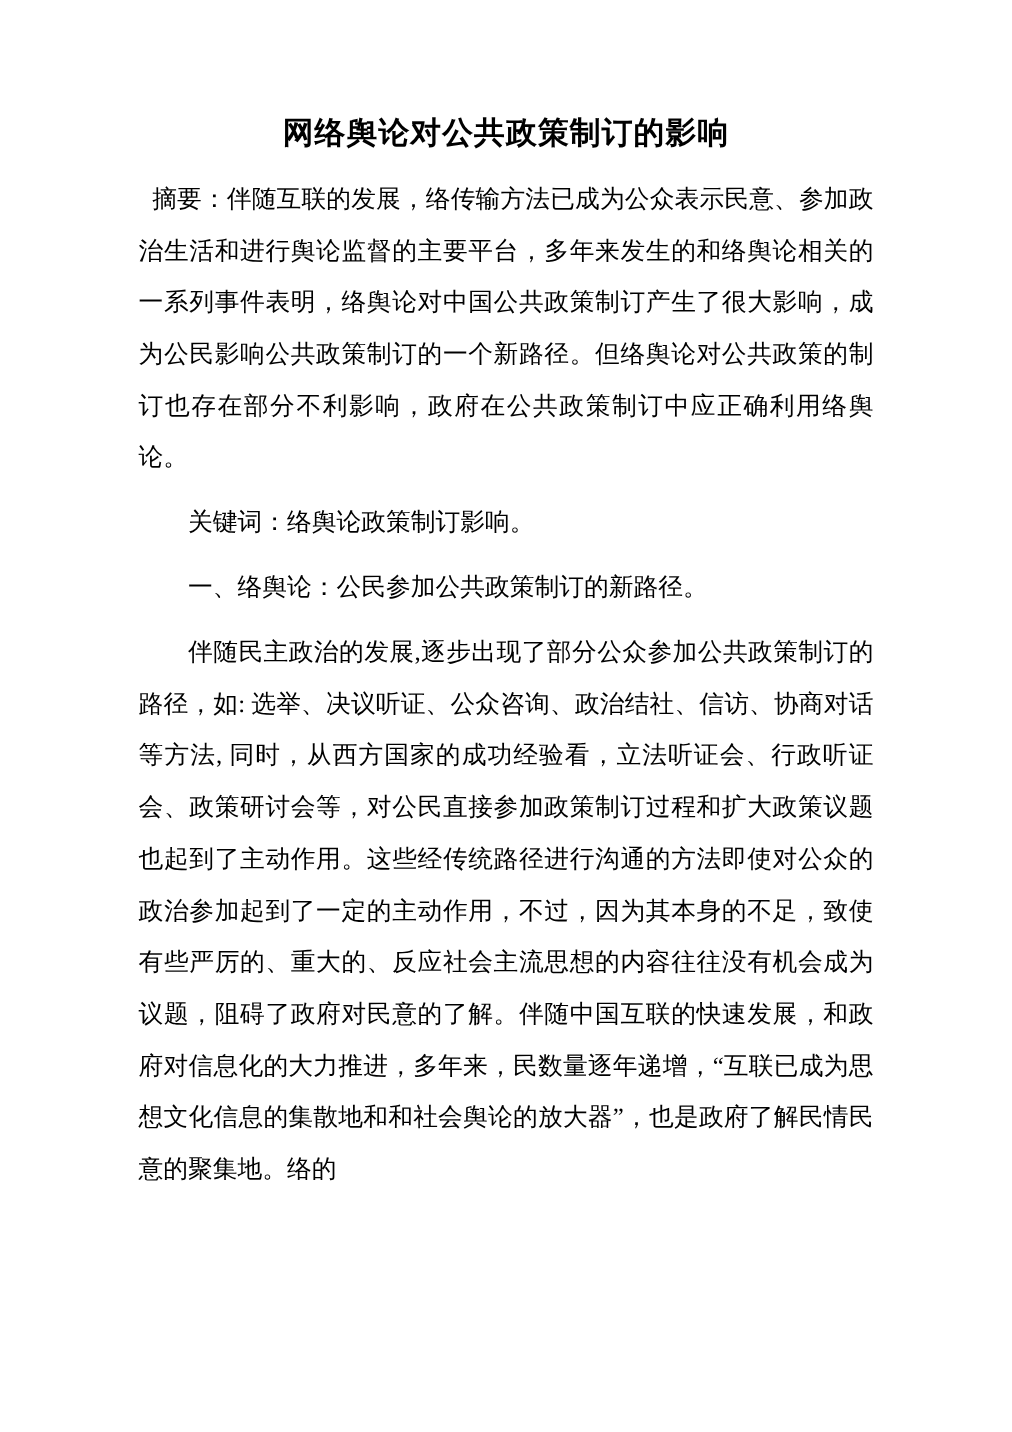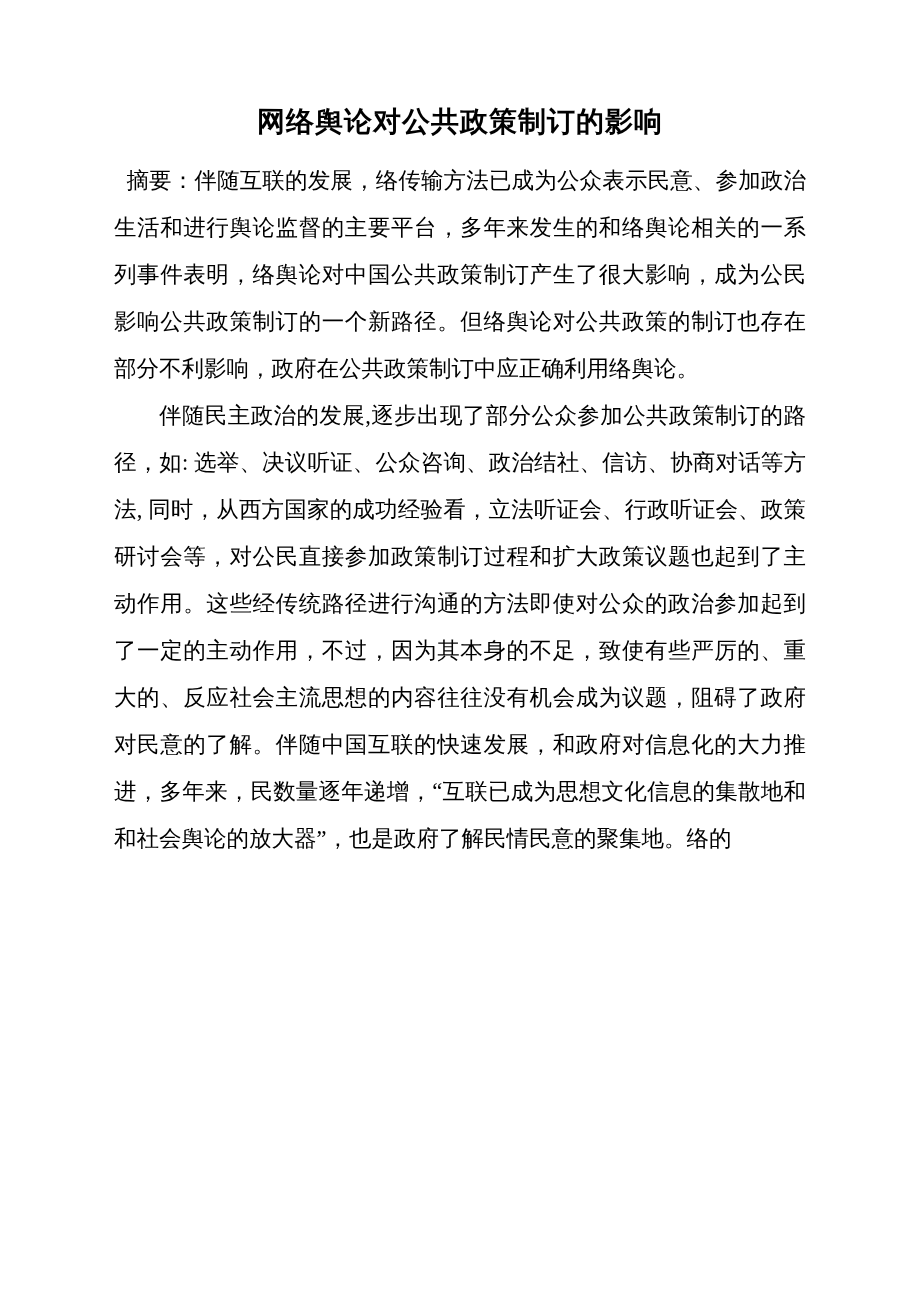--- a/index.html
+++ b/index.html
@@ -23,37 +23,39 @@
   }
   .doc-title {
     margin: 0 0 12px 0;
     font-size: 28px;
     font-weight: bold;
     text-align: center;
     line-height: 47px;
     letter-spacing: 1px;
   }
   .para {
-    margin: 0;
+    margin: 12px;
     font-size: 22.5px;
     line-height: 47px;
     text-align: justify;
     text-justify: inter-ideograph;
     text-indent: 2em;
     word-break: break-all;
   }
   .para.indent-small {
     text-indent: 0.55em;
   }
 </style>
 </head>
 <body>
 
 <div class="page">
   <h1 class="doc-title">网络舆论对公共政策制订的影响</h1>
 
   <p class="para indent-small">摘要：伴随互联的发展，络传输方法已成为公众表示民意、参加政治生活和进行舆论监督的主要平台，多年来发生的和络舆论相关的一系列事件表明，络舆论对中国公共政策制订产生了很大影响，成为公民影响公共政策制订的一个新路径。但络舆论对公共政策的制订也存在部分不利影响，政府在公共政策制订中应正确利用络舆论。</p>
 
+  <p class="para">关键词：络舆论政策制订影响。</p>
 
 
+  <p class="para">一、络舆论：公民参加公共政策制订的新路径。</p>
 
   <p class="para">伴随民主政治的发展,逐步出现了部分公众参加公共政策制订的路径，如: 选举、决议听证、公众咨询、政治结社、信访、协商对话等方法, 同时，从西方国家的成功经验看，立法听证会、行政听证会、政策研讨会等，对公民直接参加政策制订过程和扩大政策议题也起到了主动作用。这些经传统路径进行沟通的方法即使对公众的政治参加起到了一定的主动作用，不过，因为其本身的不足，致使有些严厉的、重大的、反应社会主流思想的内容往往没有机会成为议题，阻碍了政府对民意的了解。伴随中国互联的快速发展，和政府对信息化的大力推进，多年来，民数量逐年递增，“互联已成为思想文化信息的集散地和和社会舆论的放大器”，也是政府了解民情民意的聚集地。络的</p>
 </div>
 
 </body></html>

